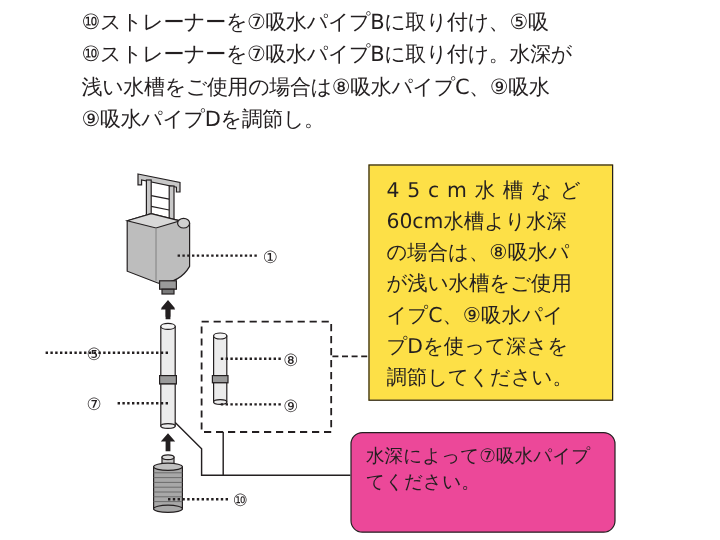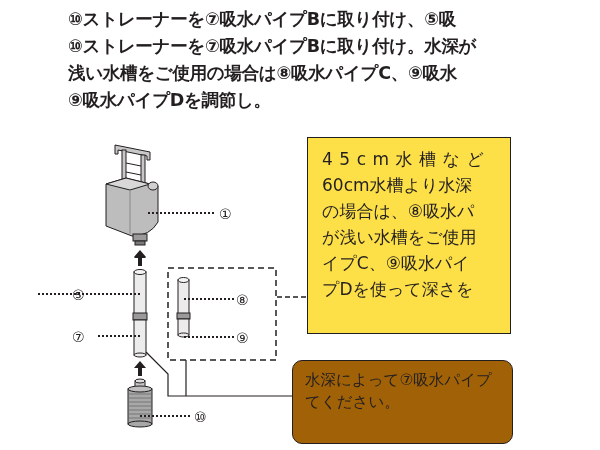--- a/index.html
+++ b/index.html
@@ -1,28 +1,28 @@
 <!DOCTYPE html>
 <html><head>
 <meta charset="utf-8">
 <style>
   html, body { margin:0; padding:0; background:#ffffff; }
   body { width:600px; height:450px; position:relative; overflow:hidden;
          font-family: "DejaVu Sans", "Liberation Sans", sans-serif; color:#231f20; }
   .intro { position:absolute; left:68px; top:6px; width:470px; font-size:17.5px;
            line-height:27px; letter-spacing:-0.3px; }
-  .intro div { white-space:nowrap;font-weight:bold; }
+  .intro div { white-space:nowrap; }
   .note-box { position:absolute; left:307px; top:137px; width:204px; height:197px;
               border:1.6px solid #231f20; box-sizing:border-box; background:#fde047;
               padding:8px 0 0 14px; font-size:17px; line-height:26px; }
   .note-box div { white-space:nowrap; }
   .note-box .spaced { letter-spacing:6.5px; }
   .tip-box { position:absolute; left:292px; top:360px; width:221px; height:84px;
              border:1.6px solid #231f20; border-radius:10px; box-sizing:border-box;
-             background:#a16207; padding:8px 0 0 12px; font-size:15.5px; line-height:22px; }
+             background:#ec4899; padding:8px 0 0 12px; font-size:15.5px; line-height:22px; }
   .tip-box div { white-space:nowrap; }
   svg.diagram { position:absolute; left:0; top:0; }
   .label { font-family:"DejaVu Sans", sans-serif; font-size:14px; fill:#231f20; }
 </style>
 </head>
 <body>
 
 <div class="intro">
   <div>⑩ストレーナーを⑦吸水パイプBに取り付け、⑤吸</div>
   <div>⑩ストレーナーを⑦吸水パイプBに取り付け。水深が</div>
@@ -109,18 +109,19 @@
   <line x1="186" y1="360" x2="186" y2="396" stroke="#231f20" stroke-width="1.2"></line>
 </svg>
 
 <div class="note-box">
   <div class="spaced">45cm水槽など</div>
   <div>60cm水槽より水深</div>
   <div>の場合は、⑧吸水パ</div>
   <div>が浅い水槽をご使用</div>
   <div>イプC、⑨吸水パイ</div>
   <div>プDを使って深さを</div>
+  <div>調節してください。</div>
 </div>
 
 <div class="tip-box">
   <div>水深によって⑦吸水パイプ</div>
   <div>てください。</div>
 </div>
 
 </body></html>

